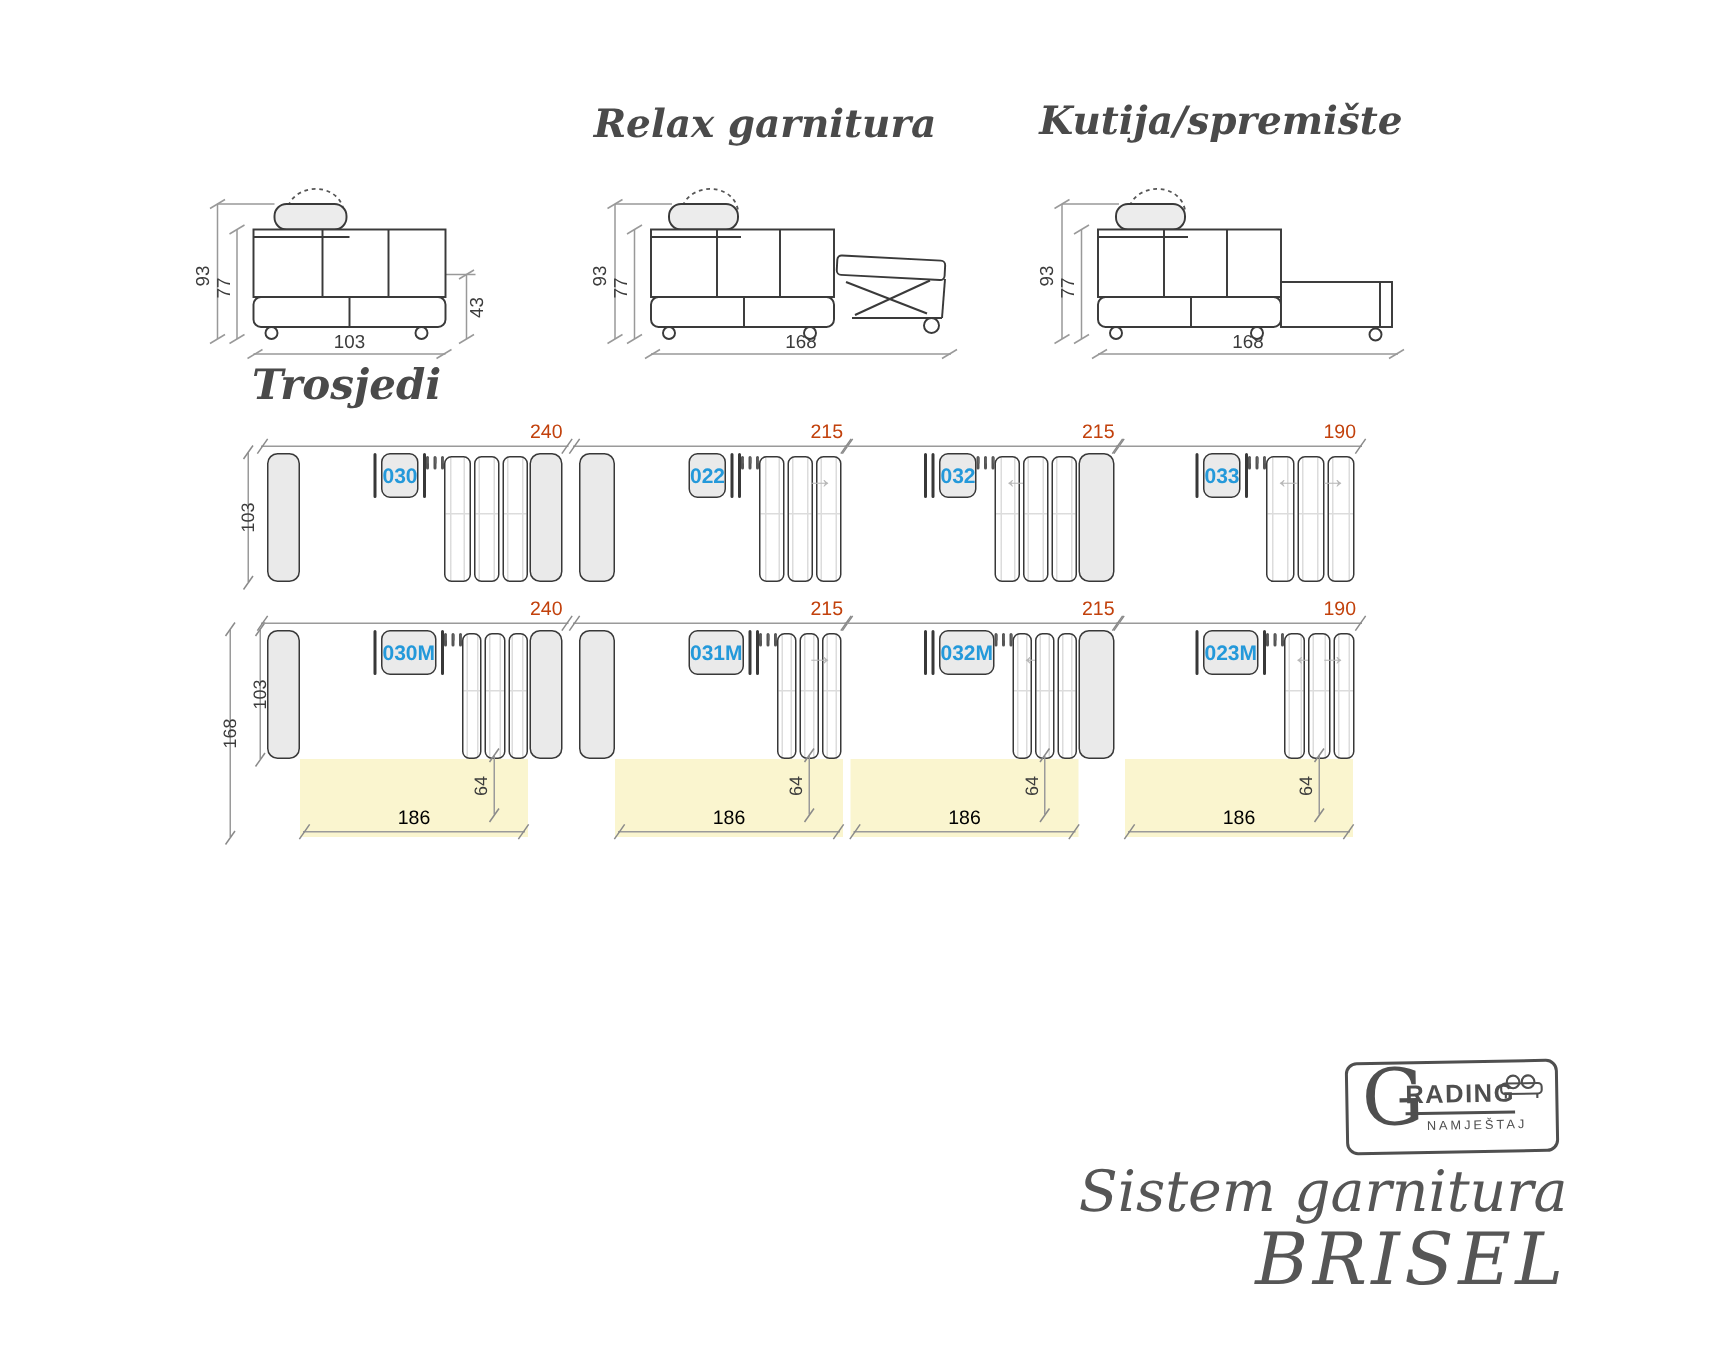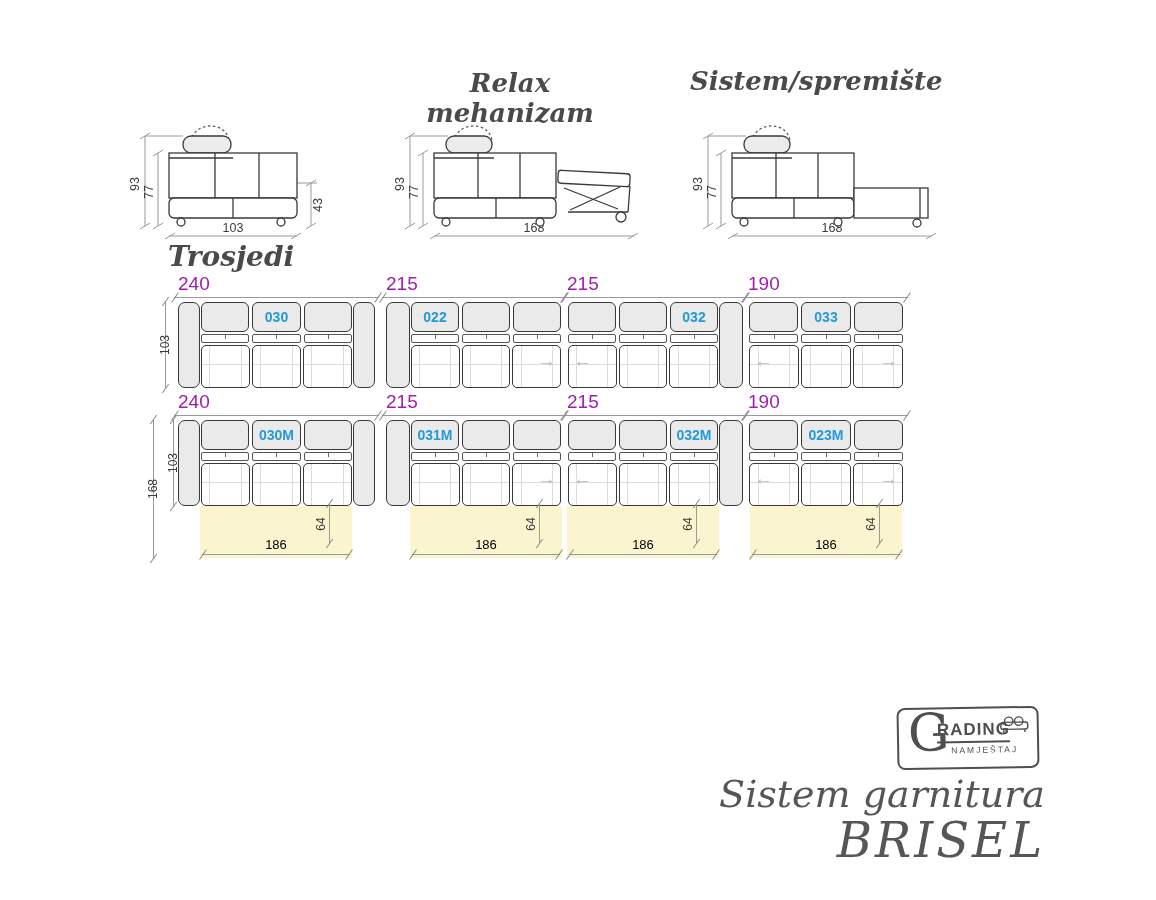--- a/index.html
+++ b/index.html
@@ -25,38 +25,38 @@
   .sv-dim{stroke:#999;stroke-width:1;fill:none;}
   .sv-dimtext{fill:#3c3c3c;font-family:"Liberation Sans",sans-serif;font-size:12.5px;}
   .sv-dashed{stroke:#555;stroke-width:1.2;fill:none;stroke-dasharray:2.5 2.5;}
 
   
   .dim-top{position:relative;height:18px;margin-bottom:4px;}
   .dim-top .line{position:absolute;left:-4px;right:-4px;bottom:0;height:1px;background:#9a9a9a;}
   .dim-top .tick{position:absolute;width:12px;height:1px;background:#8a8a8a;bottom:0;}
   .dim-top .tick.l{left:-9px;transform:rotate(-55deg);}
   .dim-top .tick.r{right:-9px;transform:rotate(-55deg);}
-  .dim-top .lbl{position:absolute;left:0;right:0;bottom:3px;text-align:left;
-                font-size:19px;color:#a21caf;}
+  .dim-top .lbl{position:absolute;left:0;right:0;bottom:3px;text-align:right;
+                font-size:13px;color:#c2410c;}
 
   .dim-v{position:absolute;width:16px;}
   .dim-v .vline{position:absolute;left:7px;top:0;bottom:0;width:1px;background:#9a9a9a;}
   .dim-v .tick{position:absolute;left:2px;width:11px;height:1px;background:#8a8a8a;}
   .dim-v .tick.t{top:-1px;transform:rotate(-55deg);}
   .dim-v .tick.b{bottom:-1px;transform:rotate(-55deg);}
   .dim-v .vlbl{position:absolute;top:50%;left:7px;transform:translate(-50%,-50%) rotate(-90deg);
                font-size:12px;color:#3c3c3c;white-space:nowrap;}
 
   
   .module{position:absolute;}
   .sofa{position:relative;display:flex;height:86px;}
   .armrest{width:22px;background:#eaeaea;border:1px solid #383838;border-radius:7px;
            box-sizing:border-box;flex:none;}
   .armrest.w24{width:24px;}
-  .sofa-body{flex:1;display:flex;flex-direction:column;padding:0 1px;min-width:0;}
+  .sofa-body{flex:1;display:flex;flex-direction:row;padding:0 1px;min-width:0;margin-left:48px;}
   .cushions{display:flex;gap:3px;height:30px;}
   .cushion{flex:1;background:#eaeaea;border:1px solid #383838;border-radius:6px;
            box-sizing:border-box;display:flex;align-items:center;justify-content:center;}
   .code{font-size:14px;font-weight:bold;color:#2499da;}
   .band{display:flex;gap:3px;height:9px;margin-top:2px;}
   .band-seg{flex:1;border:1px solid #555;border-radius:2px;box-sizing:border-box;
             position:relative;background:#fff;}
   .band-seg::before{content:"";position:absolute;left:50%;top:0;height:58%;border-left:1px solid #666;}
   .seats{display:flex;gap:2px;flex:1;margin-top:2px;}
   .seat{flex:1;border:1px solid #383838;border-radius:5px;box-sizing:border-box;position:relative;
@@ -132,21 +132,21 @@
       <line class="sv-stroke" x1="90" y1="57" x2="90" y2="102"></line>
       <line class="sv-stroke" x1="134" y1="57" x2="134" y2="102"></line>
       <line class="sv-stroke" x1="44" y1="62" x2="108" y2="62"></line>
       <rect class="sv-fillwhite" x="44" y="102" width="128" height="20" rx="5"></rect>
       <line class="sv-stroke" x1="108" y1="102" x2="108" y2="122"></line>
       <circle class="sv-fillwhite" cx="56" cy="126" r="4"></circle>
       <circle class="sv-fillwhite" cx="156" cy="126" r="4"></circle>
     </svg>
   </div>
 
-  <div class="abs h-serif mech-title" style="left:385px;top:68px;width:250px;">Relax mehanizam</div>
+  <div class="abs h-serif mech-title" style="left:385px;top:68px;width:250px;">Relax garnitura</div>
   <div class="abs sideview" style="left:390px;top:96px;">
     <svg width="255" height="148" viewBox="0 0 255 148">
       <line class="sv-dim" x1="20" y1="40" x2="20" y2="130"></line>
       <line class="sv-dim" x1="15" y1="43" x2="25" y2="37"></line>
       <line class="sv-dim" x1="15" y1="133" x2="25" y2="127"></line>
       <line class="sv-dim" x1="20" y1="40" x2="58" y2="40"></line>
       <text class="sv-dimtext" x="14" y="88" text-anchor="middle" transform="rotate(-90 14 88)">93</text>
       <line class="sv-dim" x1="33" y1="57" x2="33" y2="130"></line>
       <line class="sv-dim" x1="28" y1="60" x2="38" y2="54"></line>
       <line class="sv-dim" x1="28" y1="133" x2="38" y2="127"></line>
@@ -168,21 +168,21 @@
       <line class="sv-stroke" x1="174" y1="92" x2="228" y2="113"></line>
       <line class="sv-stroke" x1="230" y1="91" x2="180" y2="114"></line>
       <line class="sv-stroke" x1="178" y1="116" x2="238" y2="116"></line>
       <line class="sv-stroke" x1="240" y1="90" x2="238" y2="116"></line>
       <circle class="sv-fillwhite" cx="231" cy="121" r="5"></circle>
       <circle class="sv-fillwhite" cx="56" cy="126" r="4"></circle>
       <circle class="sv-fillwhite" cx="150" cy="126" r="4"></circle>
     </svg>
   </div>
 
-  <div class="abs h-serif mech-title" style="left:690px;top:66px;width:248px;">Sistem/spremište</div>
+  <div class="abs h-serif mech-title" style="left:690px;top:66px;width:248px;">Kutija/spremište</div>
   <div class="abs sideview" style="left:688px;top:96px;">
     <svg width="255" height="148" viewBox="0 0 255 148">
       <line class="sv-dim" x1="20" y1="40" x2="20" y2="130"></line>
       <line class="sv-dim" x1="15" y1="43" x2="25" y2="37"></line>
       <line class="sv-dim" x1="15" y1="133" x2="25" y2="127"></line>
       <line class="sv-dim" x1="20" y1="40" x2="58" y2="40"></line>
       <text class="sv-dimtext" x="14" y="88" text-anchor="middle" transform="rotate(-90 14 88)">93</text>
       <line class="sv-dim" x1="33" y1="57" x2="33" y2="130"></line>
       <line class="sv-dim" x1="28" y1="60" x2="38" y2="54"></line>
       <line class="sv-dim" x1="28" y1="133" x2="38" y2="127"></line>

